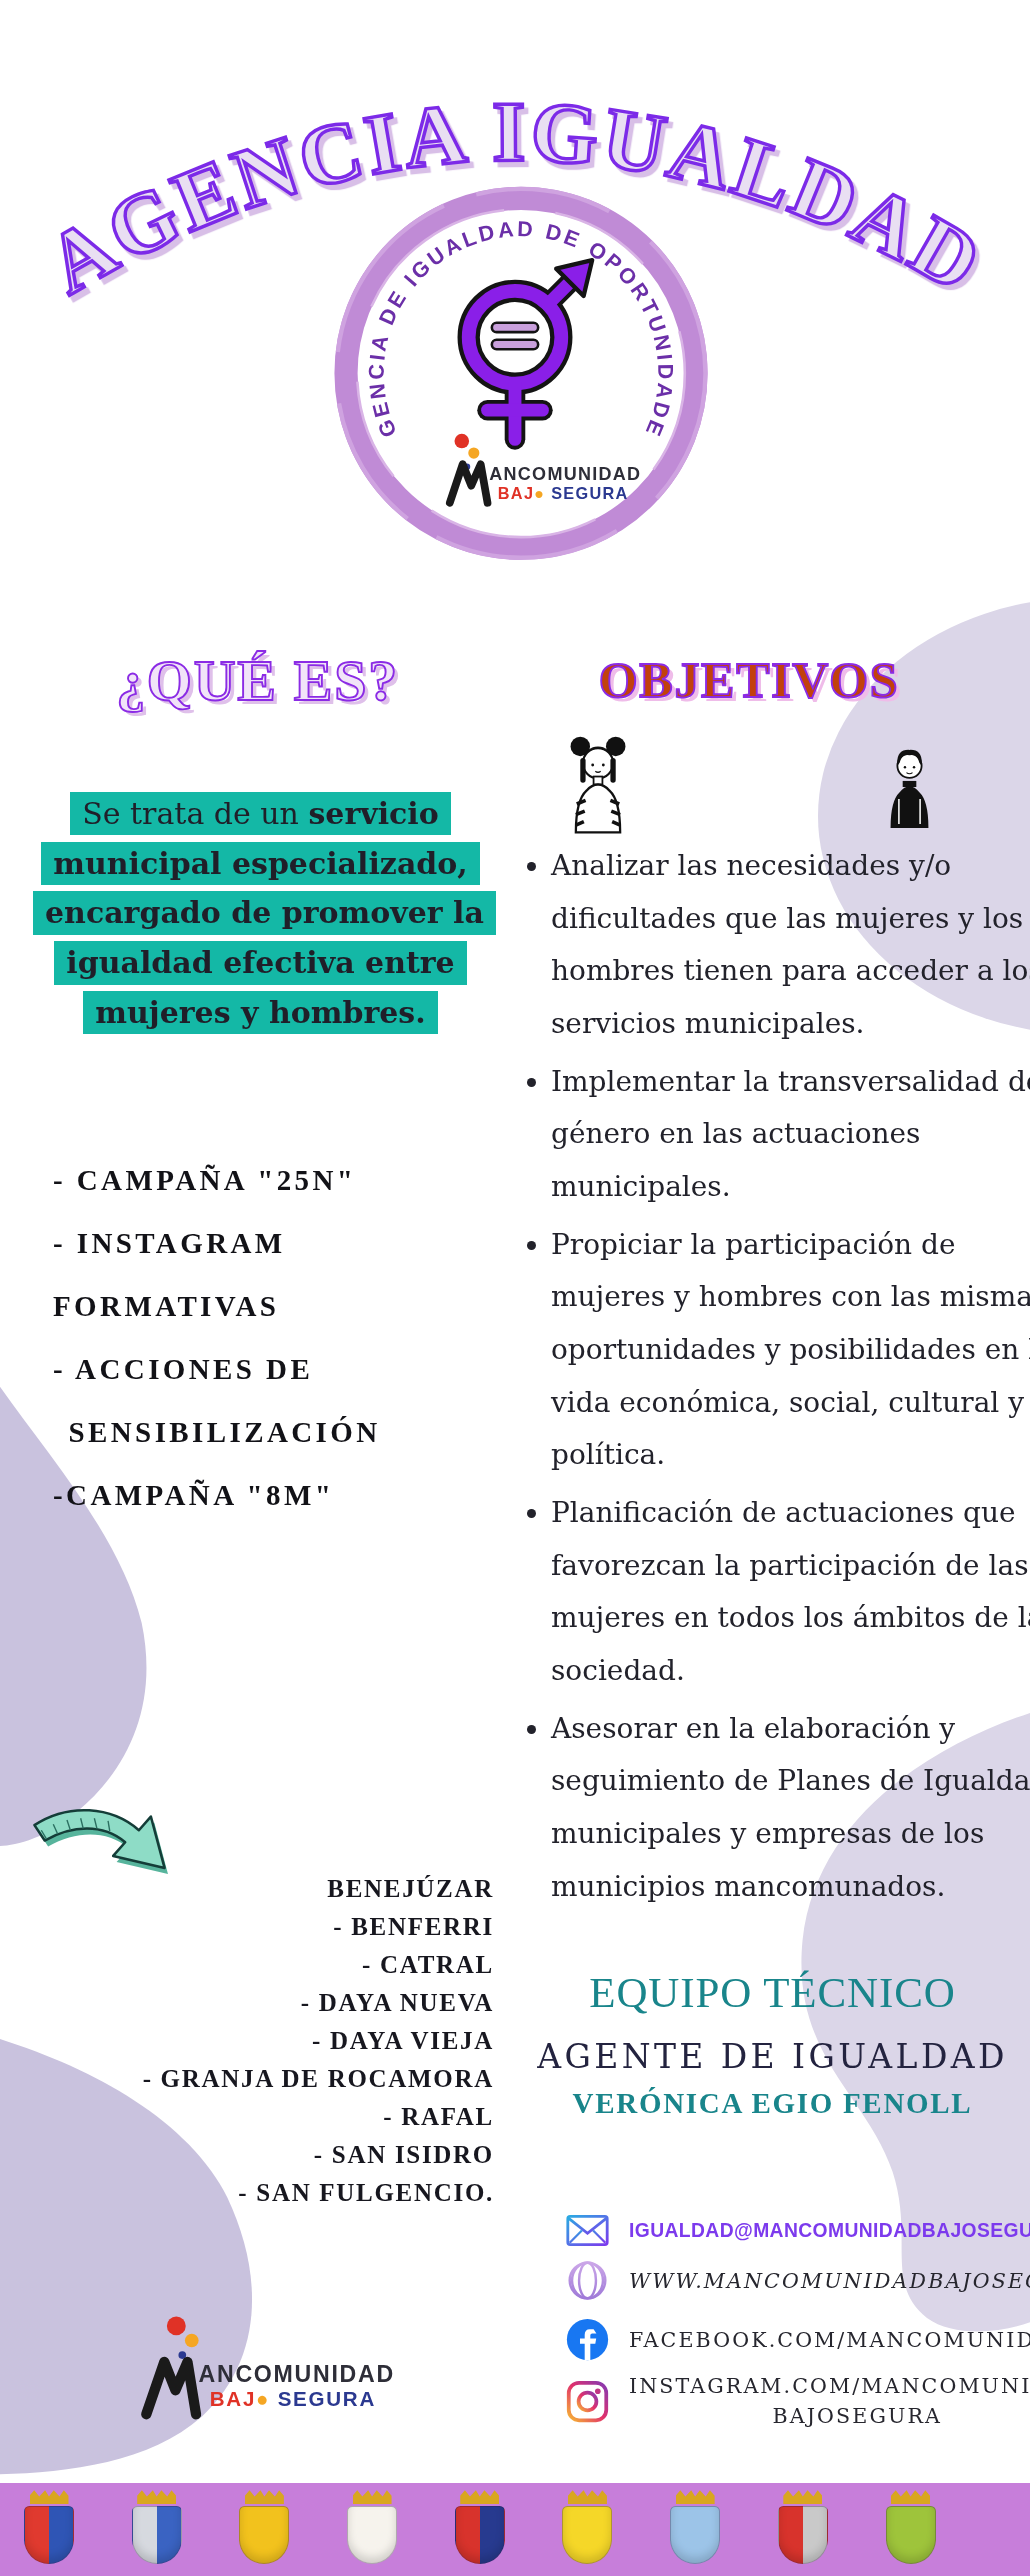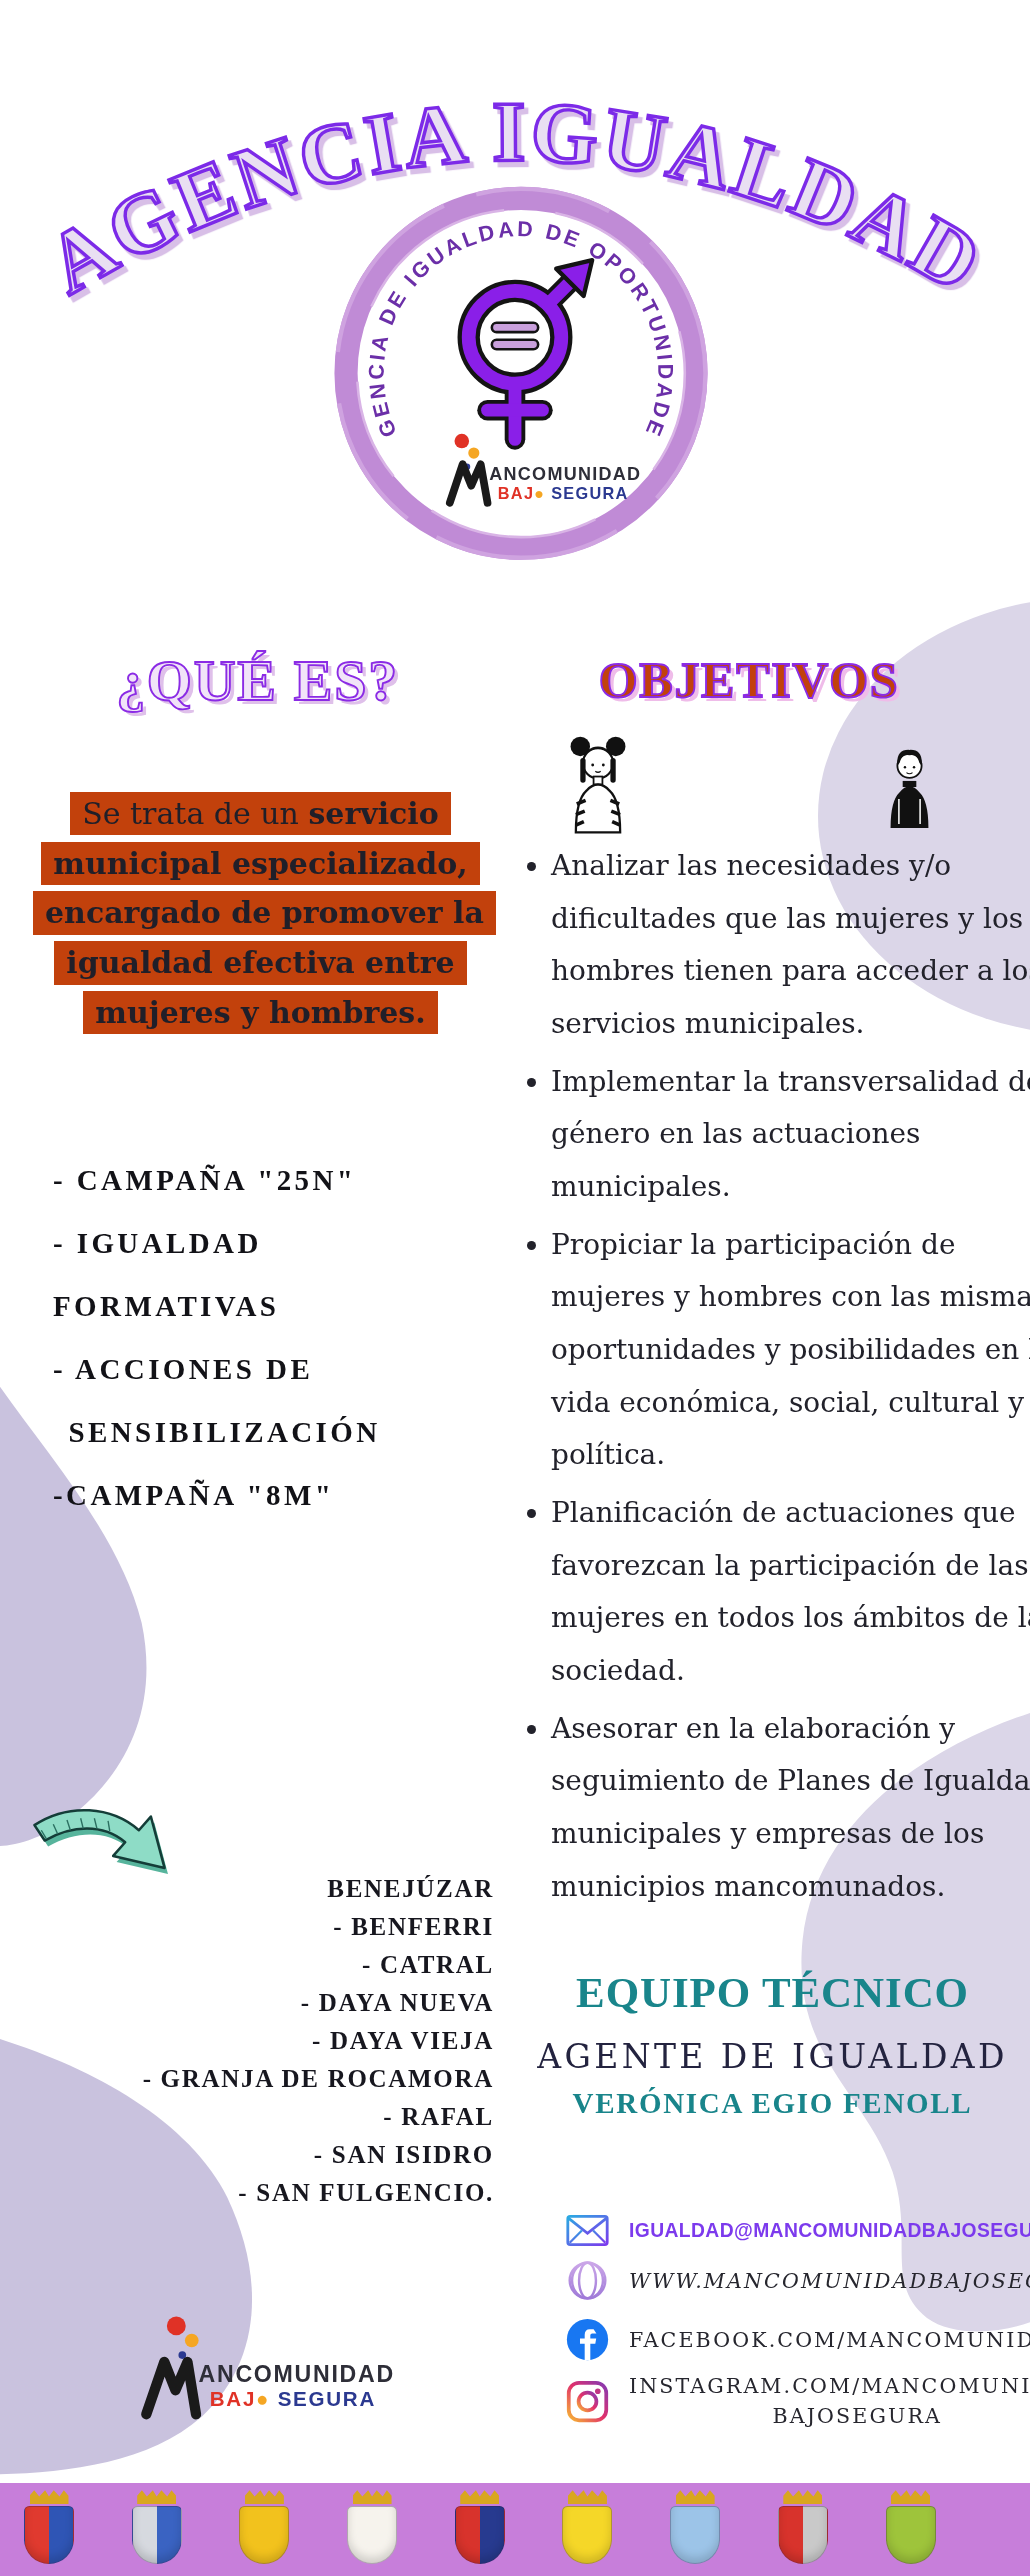--- a/index.html
+++ b/index.html
@@ -12,41 +12,41 @@
   .outline-h{font-family:"Liberation Serif",serif;font-weight:bold;
     color:#F1E4F8;-webkit-text-stroke:1.9px #8B2BE5;
     text-shadow:4.3px 4.3px 0 #DFC0EA;letter-spacing:1.7px;text-align:center;line-height:1.1;}
   .h-quees{top:649px;left:0;width:515px;font-size:58px;}
   .h-obj{top:653px;left:500px;width:498px;font-size:50px;color:#c2410c;text-shadow:4.3px 4.3px 0 #EFBCE9;}
   .h-act{top:1070px;left:34px;width:404px;font-size:47px;color:#E7CBF1;text-shadow:4.3px 4.3px 0 #E2AEEE;letter-spacing:0.9px;}
   .h-donde{top:1625px;left:0px;width:528px;font-size:41px;color:#F3DDF3;text-shadow:4.3px 4.3px 0 #E9C4EC;line-height:1.73;}
 
   
   .quees-p{top:759px;left:33px;width:455px;text-align:center;font-size:30px;color:#201f29;}
-  .hl{background:#c2410c;padding:4.3px 12px;line-height:1.66;
+  .hl{background:#14b8a6;padding:4.3px 12px;line-height:1.66;
       -webkit-box-decoration-break:clone;box-decoration-break:clone;}
   .hl strong{font-weight:bold;}
 
   
   .obj-list{top:840px;left:522px;width:508px;margin:0;padding:0 0 0 29px;
     font-size:28px;line-height:1.88;color:#22222b;}
   .obj-list li{margin:0 0 5.2px 0;}
 
   
   .act-list{top:1149px;left:53px;width:429px;font-family:"Liberation Serif",serif;
     font-weight:bold;font-size:29px;letter-spacing:3.4px;color:#121217;line-height:63px;}
 
   
   .muni-list{top:1870px;left:26px;width:468px;text-align:right;
     font-family:"Liberation Serif",serif;font-weight:bold;font-size:25px;
     letter-spacing:1.7px;color:#17171f;line-height:38px;}
 
   
   .eq-h{top:1968px;left:532px;width:481px;text-align:center;font-family:"Liberation Serif",serif;
-    font-weight:bold;font-size:43px;color:#19858B;letter-spacing:0.9px;}
+    font-weight:normal;font-size:43px;color:#19858B;letter-spacing:0.9px;}
   .eq-role{top:2037px;left:532px;width:481px;text-align:center;font-size:33px;
     color:#23233F;letter-spacing:3.4px;}
   .eq-name{top:2087px;left:532px;width:481px;text-align:center;font-family:"Liberation Serif",serif;
     font-weight:bold;font-size:29px;color:#19858B;letter-spacing:1.7px;}
 
   
   .contact-row{position:absolute;left:565px;display:flex;align-items:center;gap:19px;}
   .c-icon{width:45px;height:45px;flex:0 0 auto;}
   .c-email{top:2208px;}
   .c-web{top:2258px;}
@@ -175,21 +175,21 @@
   <ul class="abs obj-list">
     <li>Analizar las necesidades y/o dificultades que las mujeres y los hombres tienen para acceder a los servicios municipales.</li>
     <li>Implementar la transversalidad de género en las actuaciones municipales.</li>
     <li>Propiciar la participación de mujeres y hombres con las mismas oportunidades y posibilidades en la vida económica, social, cultural y política.</li>
     <li>Planificación de actuaciones que favorezcan la participación de las mujeres en todos los ámbitos de la sociedad.</li>
     <li>Asesorar en la elaboración y seguimiento de Planes de Igualdad municipales y empresas de los municipios mancomunados.</li>
   </ul>
 
   <div class="abs act-list">
     <div>- CAMPAÑA "25N"</div>
-    <div>- IGUALDAD</div>
+    <div>- INSTAGRAM</div>
     <div>FORMATIVAS</div>
     <div>- ACCIONES DE</div>
     <div style="padding-left:15.5px">SENSIBILIZACIÓN</div>
     <div>-CAMPAÑA "8M"</div>
   </div>
 
 
   <svg class="abs" style="left:19px;top:1796px" width="167" height="107" viewBox="0 0 195 125">
     <path d="M18,34 C58,8 108,12 140,40 L154,24 L170,84 L110,70 L124,54 C98,32 62,34 30,52 Z" transform="translate(4,7)" fill="#57B49C"></path>
     <path d="M18,34 C58,8 108,12 140,40 L154,24 L170,84 L110,70 L124,54 C98,32 62,34 30,52 Z" fill="#8EDCC6" stroke="#143D38" stroke-width="3" stroke-linejoin="round"></path>

